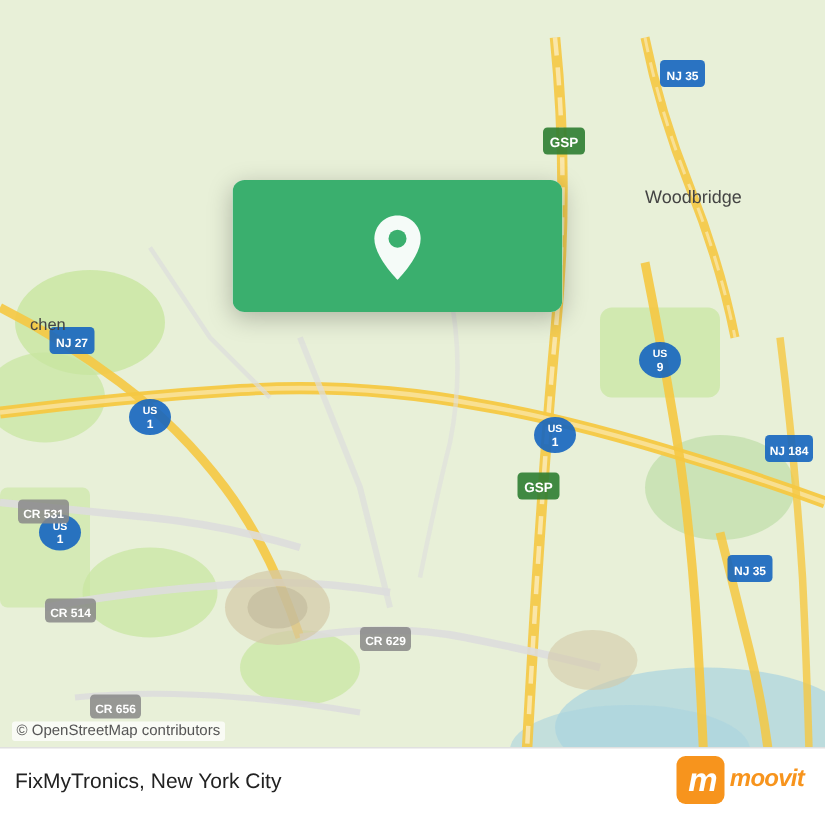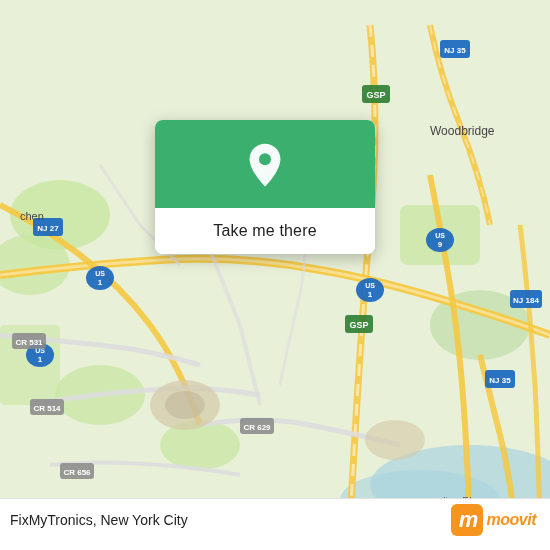--- a/index.html
+++ b/index.html
@@ -239,23 +239,23 @@
   </svg>
 
   <div id="popup-card">
     <div id="popup-green-area">
 
       <svg id="location-pin" viewBox="0 0 48 56" xmlns="http://www.w3.org/2000/svg">
         <path d="M24 2C14.06 2 6 10.06 6 20c0 14 18 32 18 32S42 34 42 20C42 10.06 33.94 2 24 2z" fill="white" opacity="0.95"></path>
         <circle cx="24" cy="20" r="7" fill="#3aaf6e"></circle>
       </svg>
     </div>
-    <button id="popup-button">Take me there</button>
   </div>
 
+  <div id="attribution">© OpenStreetMap contributors</div>
 
   <div id="bottom-bar">
     <span id="location-label">FixMyTronics, New York City</span>
     <div id="moovit-logo">
       <div id="moovit-m">m</div>
       <span id="moovit-text">moovit</span>
     </div>
   </div>
 
 </div>

